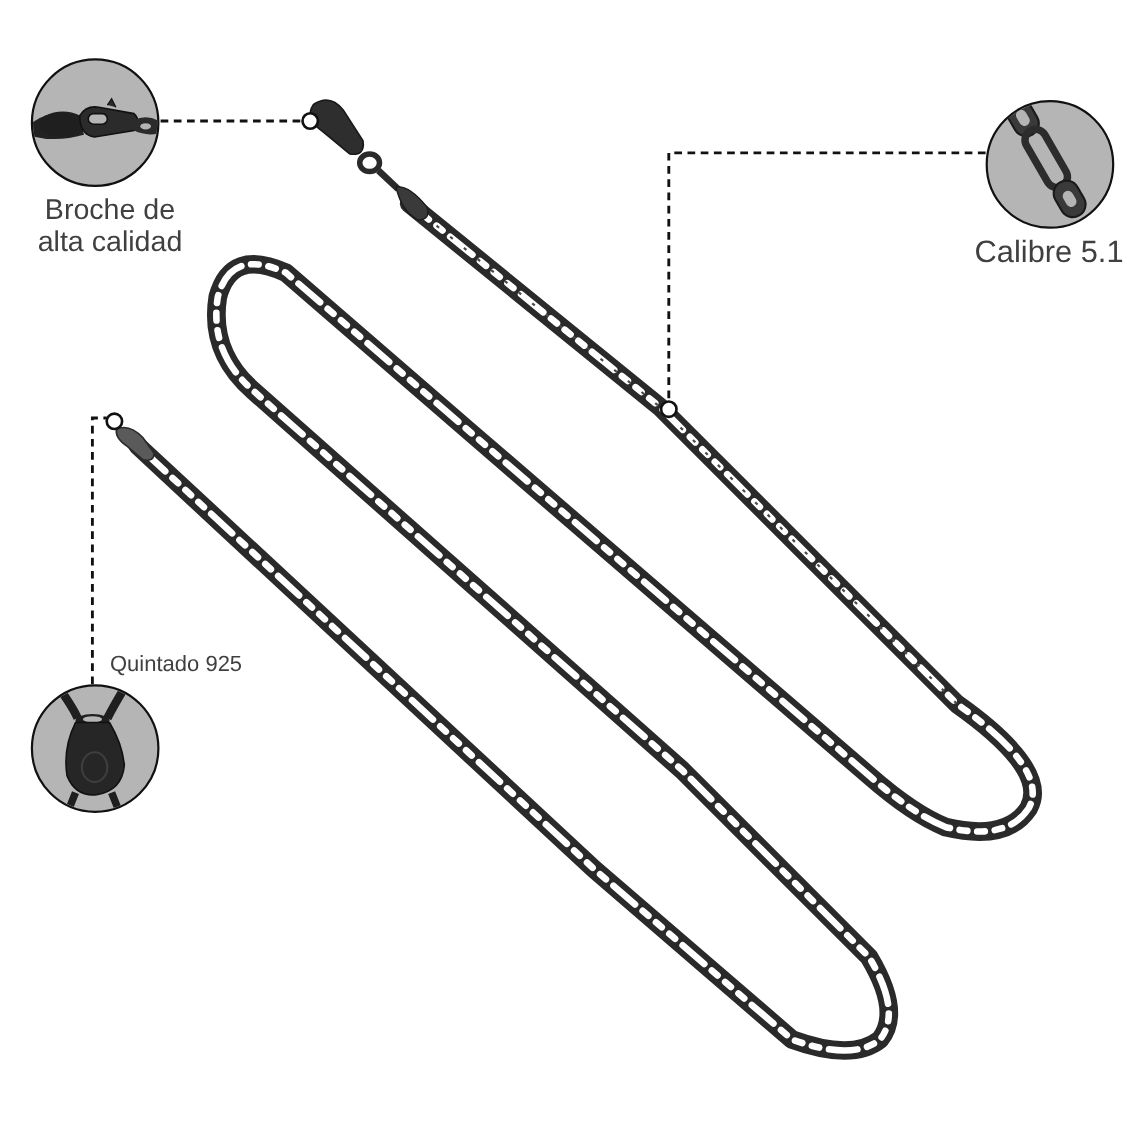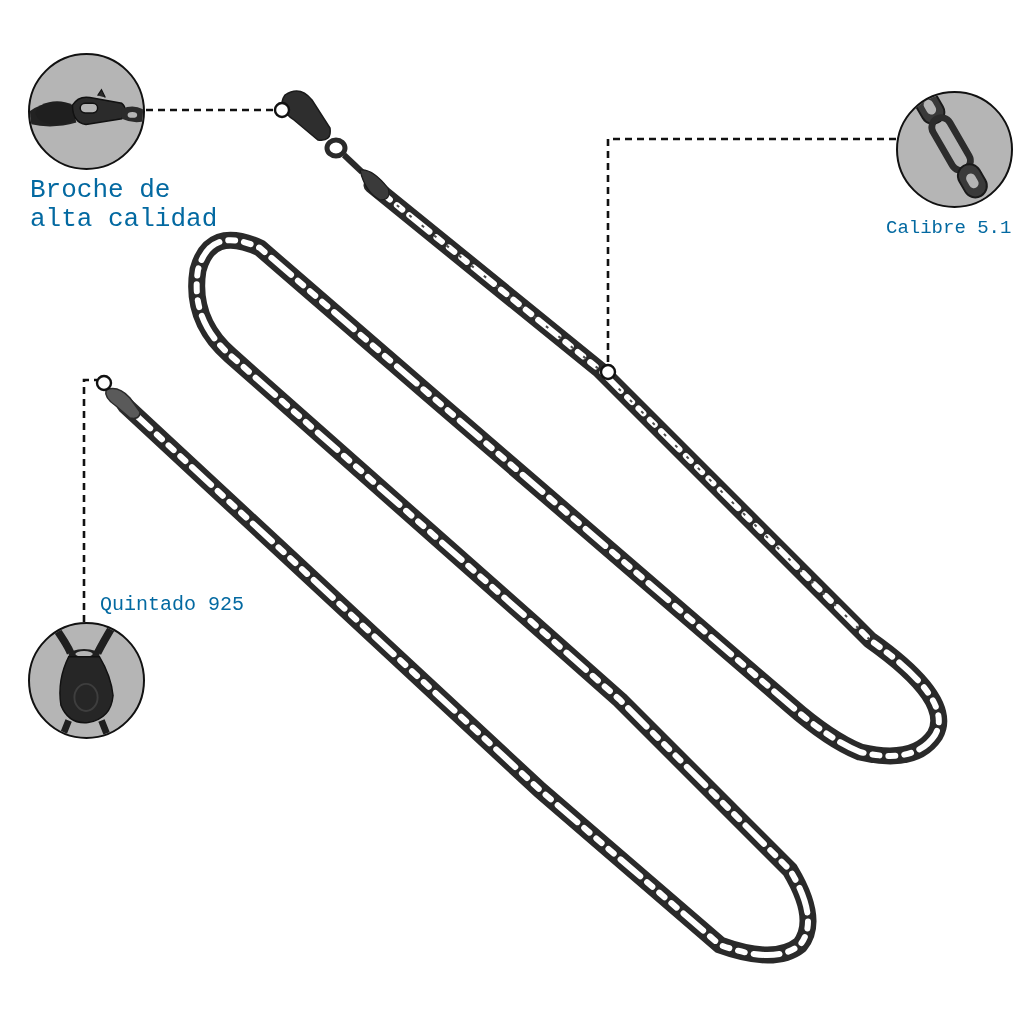--- a/index.html
+++ b/index.html
@@ -1,20 +1,20 @@
 <!DOCTYPE html>
 <html><head>
   <meta charset="utf-8">
   <style>
     html, body { margin: 0; padding: 0; background: #ffffff; }
     body { width: 1024px; height: 1024px; position: relative; overflow: hidden; font-family: "DejaVu Serif", "Liberation Serif", serif; }
     #canvas { position: absolute; left: 0; top: 0; width: 1024px; height: 1024px; }
-    .label { position: absolute; color: #0369a1; font-family: Liberation Mono, monospace; font-size: 26px; line-height: 29px; white-space: nowrap; }
+    .label { position: absolute; color: #404040; font-family: Liberation Sans, sans-serif; font-size: 26px; line-height: 29px; white-space: nowrap; }
     #label-clasp { left: 30px; top: 176px; text-align: center; width: 140px; }
-    #label-gauge { left: 886px; top: 214px; font-size: 19px; }
+    #label-gauge { left: 886px; top: 214px; font-size: 28px; }
     #label-stamp { left: 100px; top: 590px; font-size: 20px; }
     .callout { position: absolute; border-radius: 50%; border: 2.5px solid #111; background: #b5b5b5; overflow: hidden; box-sizing: border-box; }
     #callout-clasp { left: 28px; top: 53px; width: 117px; height: 117px; }
     #callout-gauge { left: 896px; top: 91px; width: 117px; height: 117px; }
     #callout-stamp { left: 28px; top: 622px; width: 117px; height: 117px; }
     .callout svg { width: 100%; height: 100%; display: block; }
   </style>
 </head>
 <body>
 

